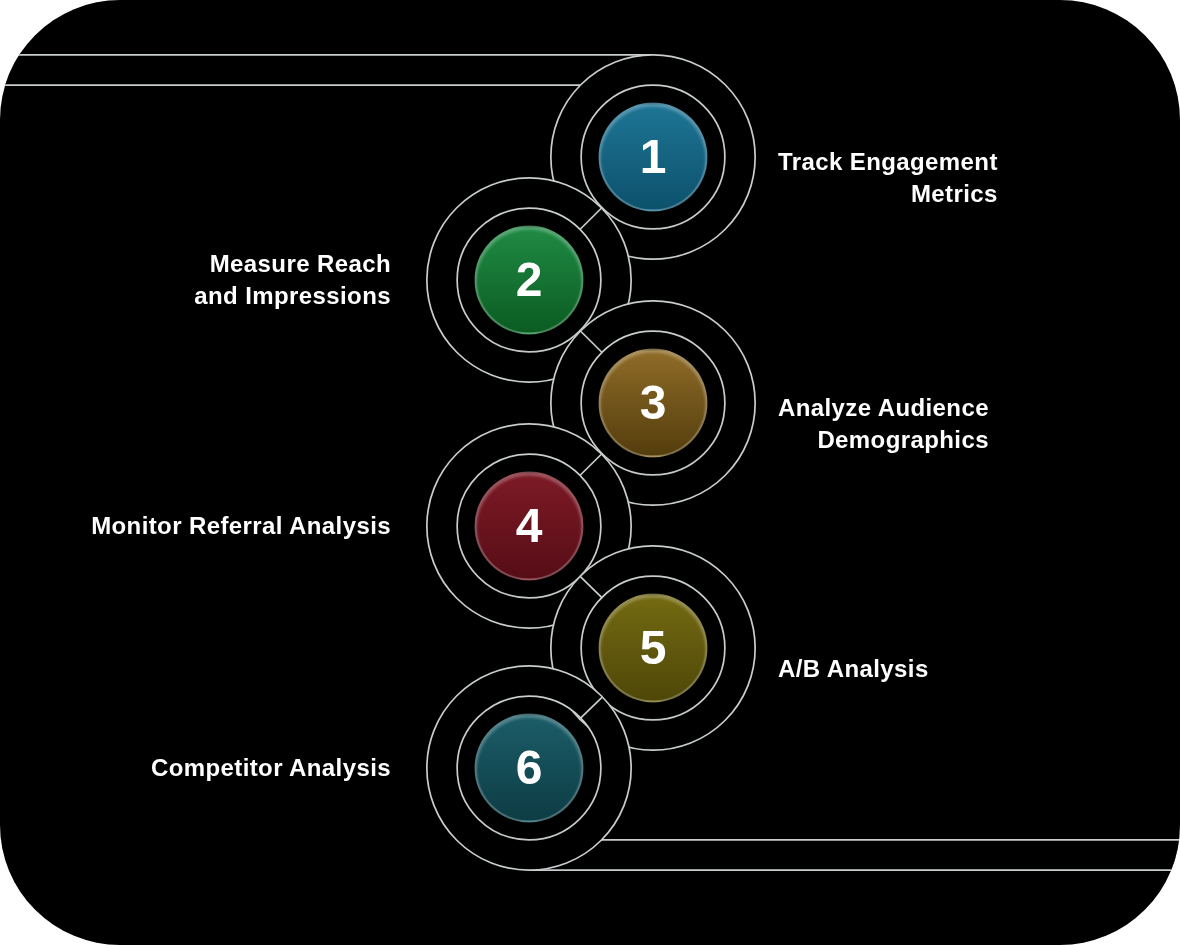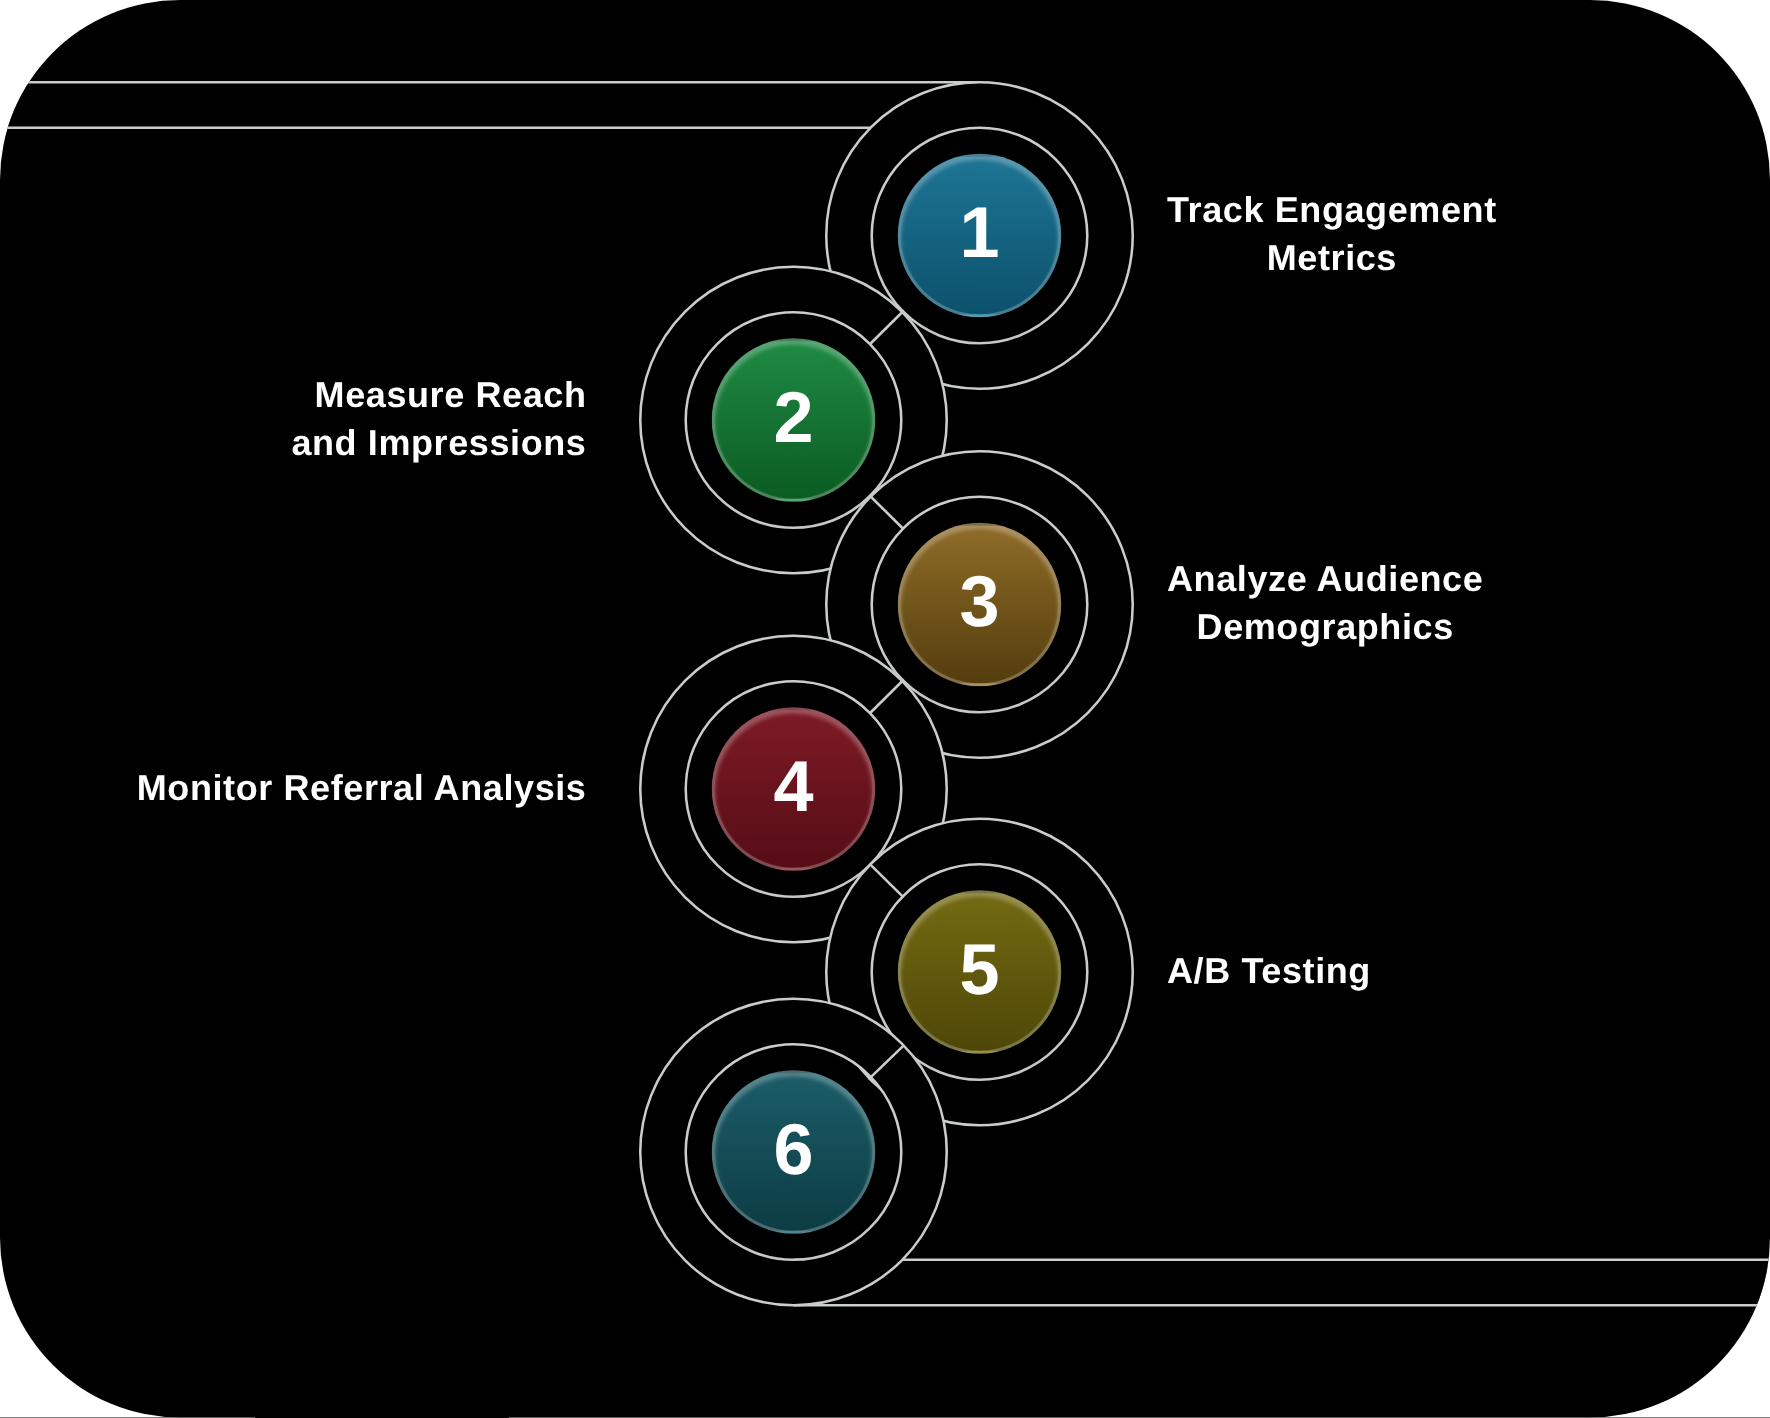--- a/index.html
+++ b/index.html
@@ -33,21 +33,21 @@
     font-size:48px;font-weight:600;line-height:1;
     transform:translateY(-1px);
   }
   .label{
     position:absolute;transform:translateY(-50%);
     color:var(--label-color,#fff);
     font-size:24px;font-weight:600;line-height:32px;
     letter-spacing:.4px;white-space:pre-line;
   }
   .label.left-side{text-align:right;}
-  .label.right-side{text-align:center;}
+  .label.right-side{text-align:right;margin-top:21px;}
 </style>
 </head>
 <body>
 
 <div class="stage">
   <div class="board">
 
     <svg class="road" width="1180" height="945" viewBox="0 0 1180 945">
 
       <g>
@@ -112,16 +112,17 @@
       <span class="num">6</span>
     </div>
 
     <div class="label right-side" style="left:778px;top:157px">Track Engagement
 Metrics</div>
     <div class="label left-side" style="right:789px;top:280px">Measure Reach
 and Impressions</div>
     <div class="label right-side" style="left:778px;top:403px">Analyze Audience
 Demographics</div>
     <div class="label left-side" style="right:789px;top:526px">Monitor Referral Analysis</div>
-    <div class="label right-side" style="left:778px;top:648px">A/B Testing</div>
+    <div class="label right-side" style="left:778px;top:648px">A/B Analysis</div>
+    <div class="label left-side" style="right:789px;top:768px">Competitor Analysis</div>
 
   </div>
 </div>
 
 </body></html>

